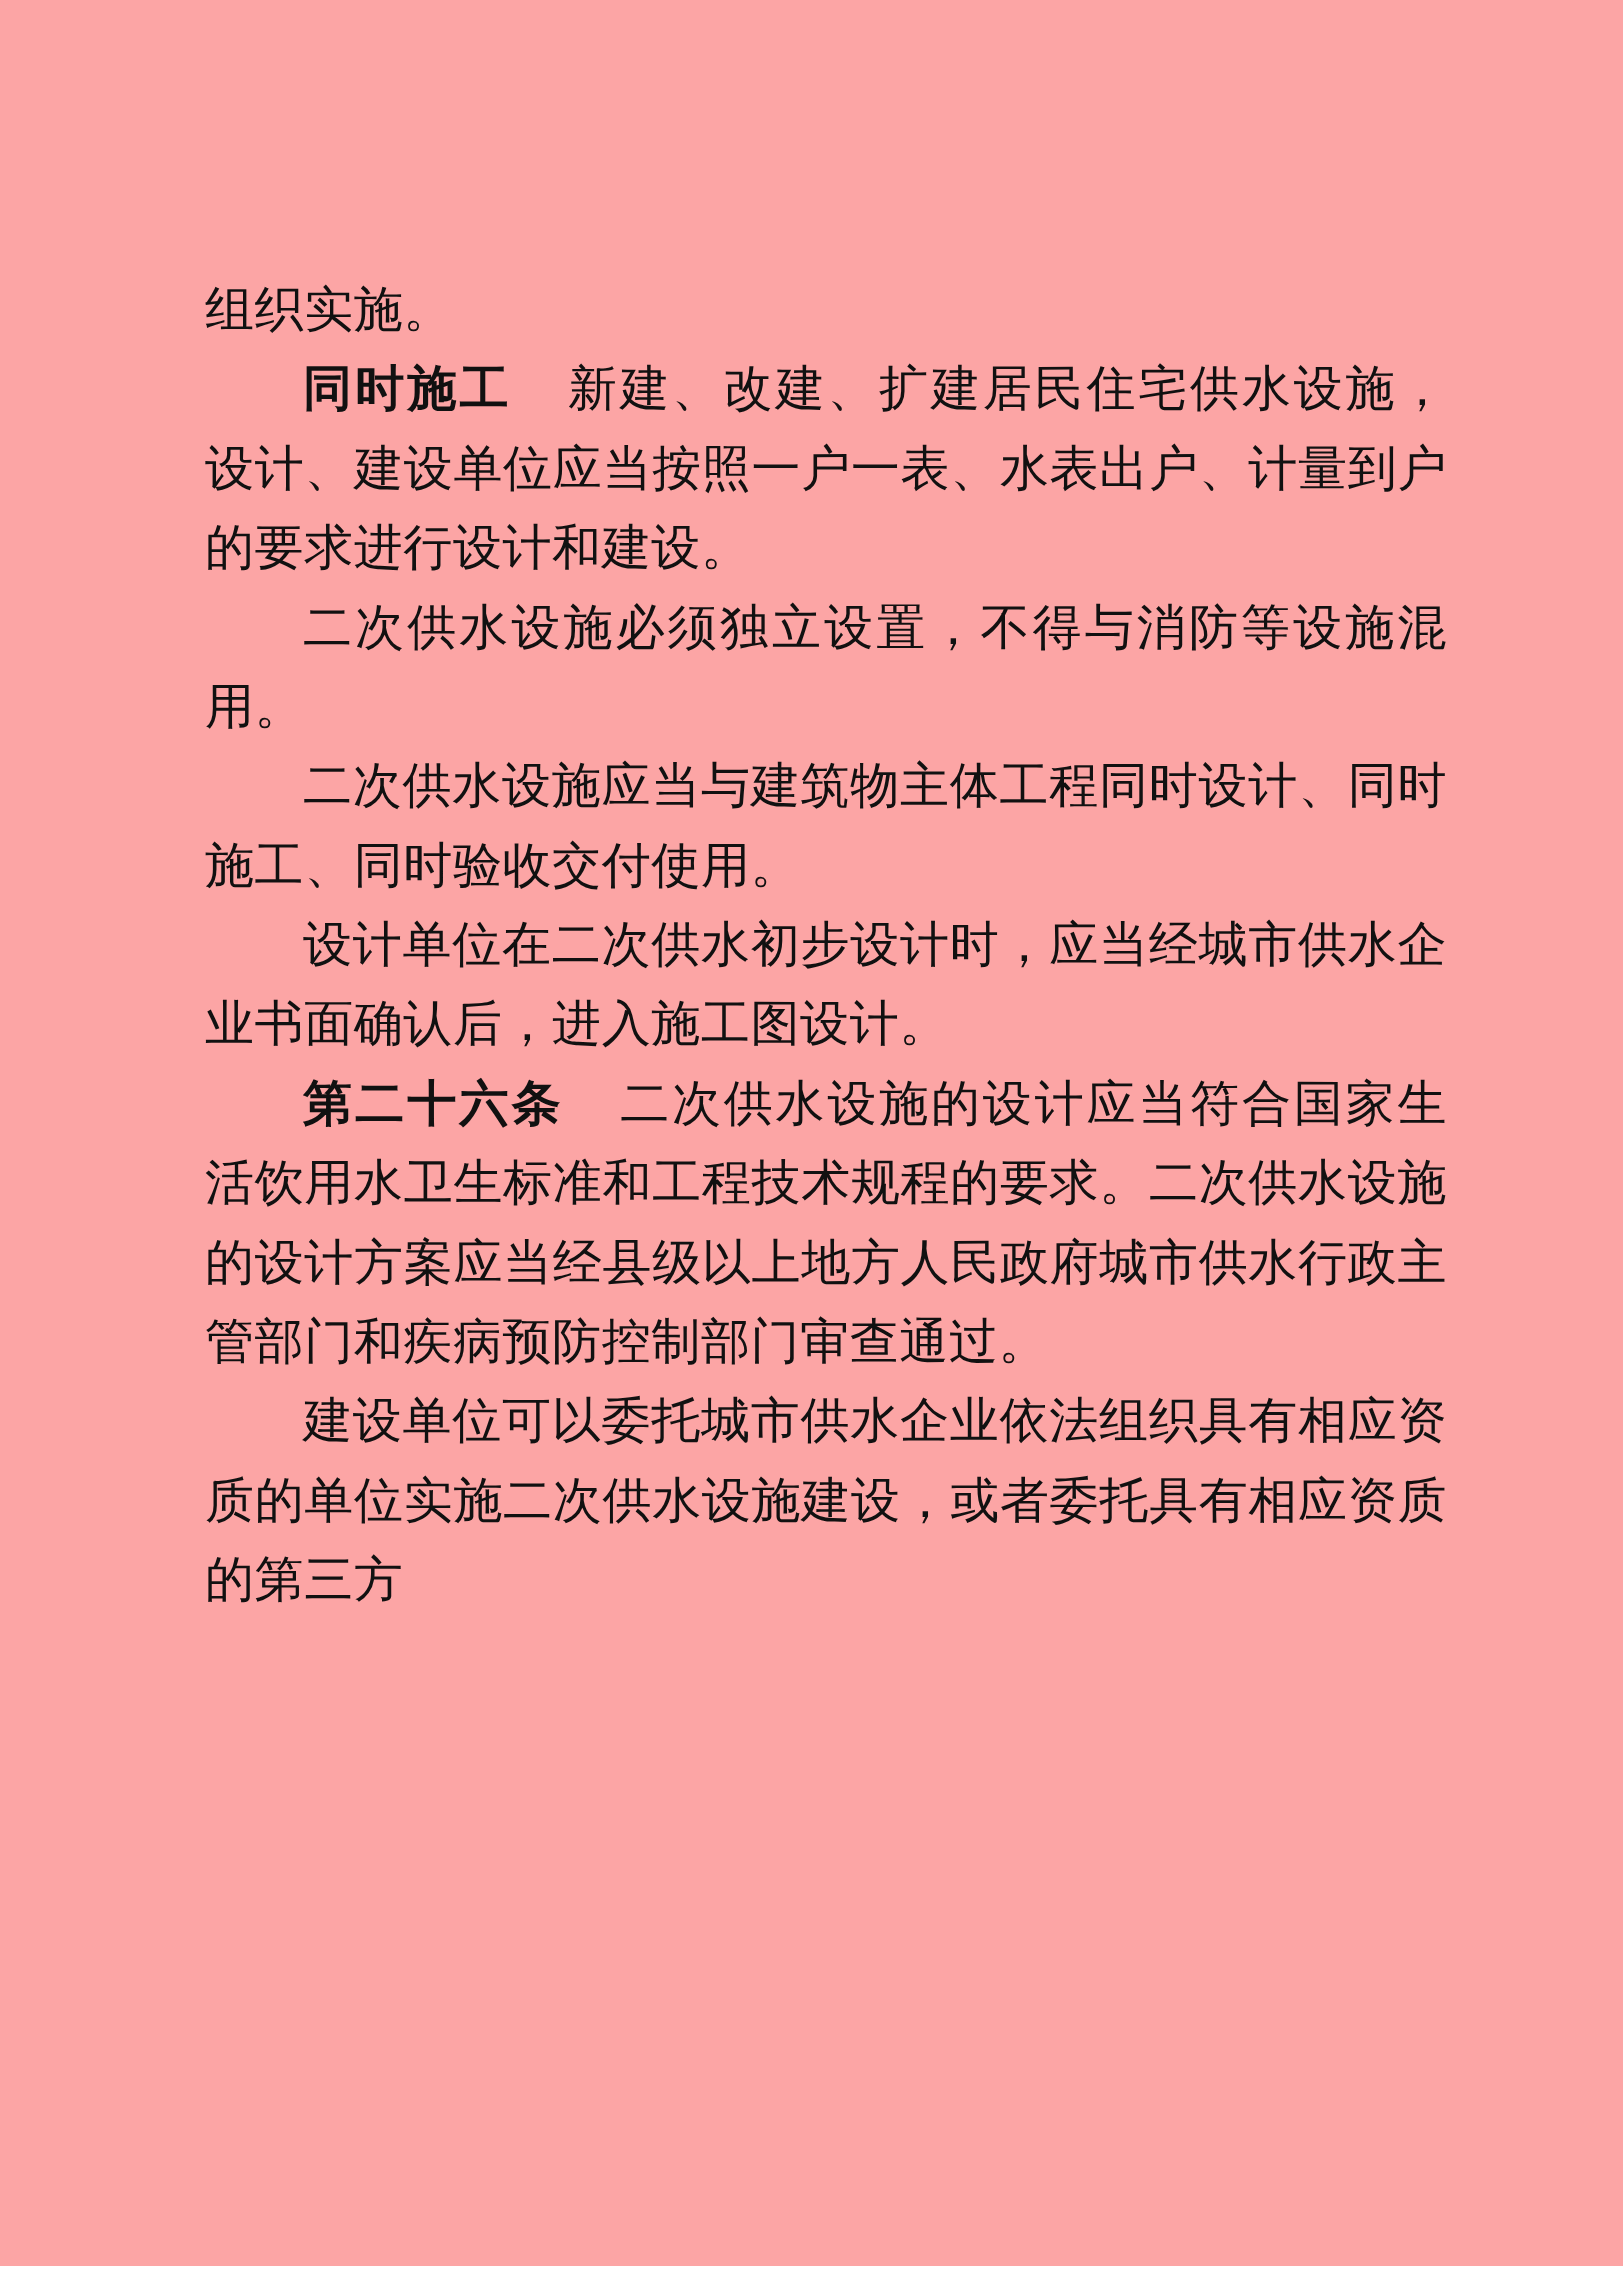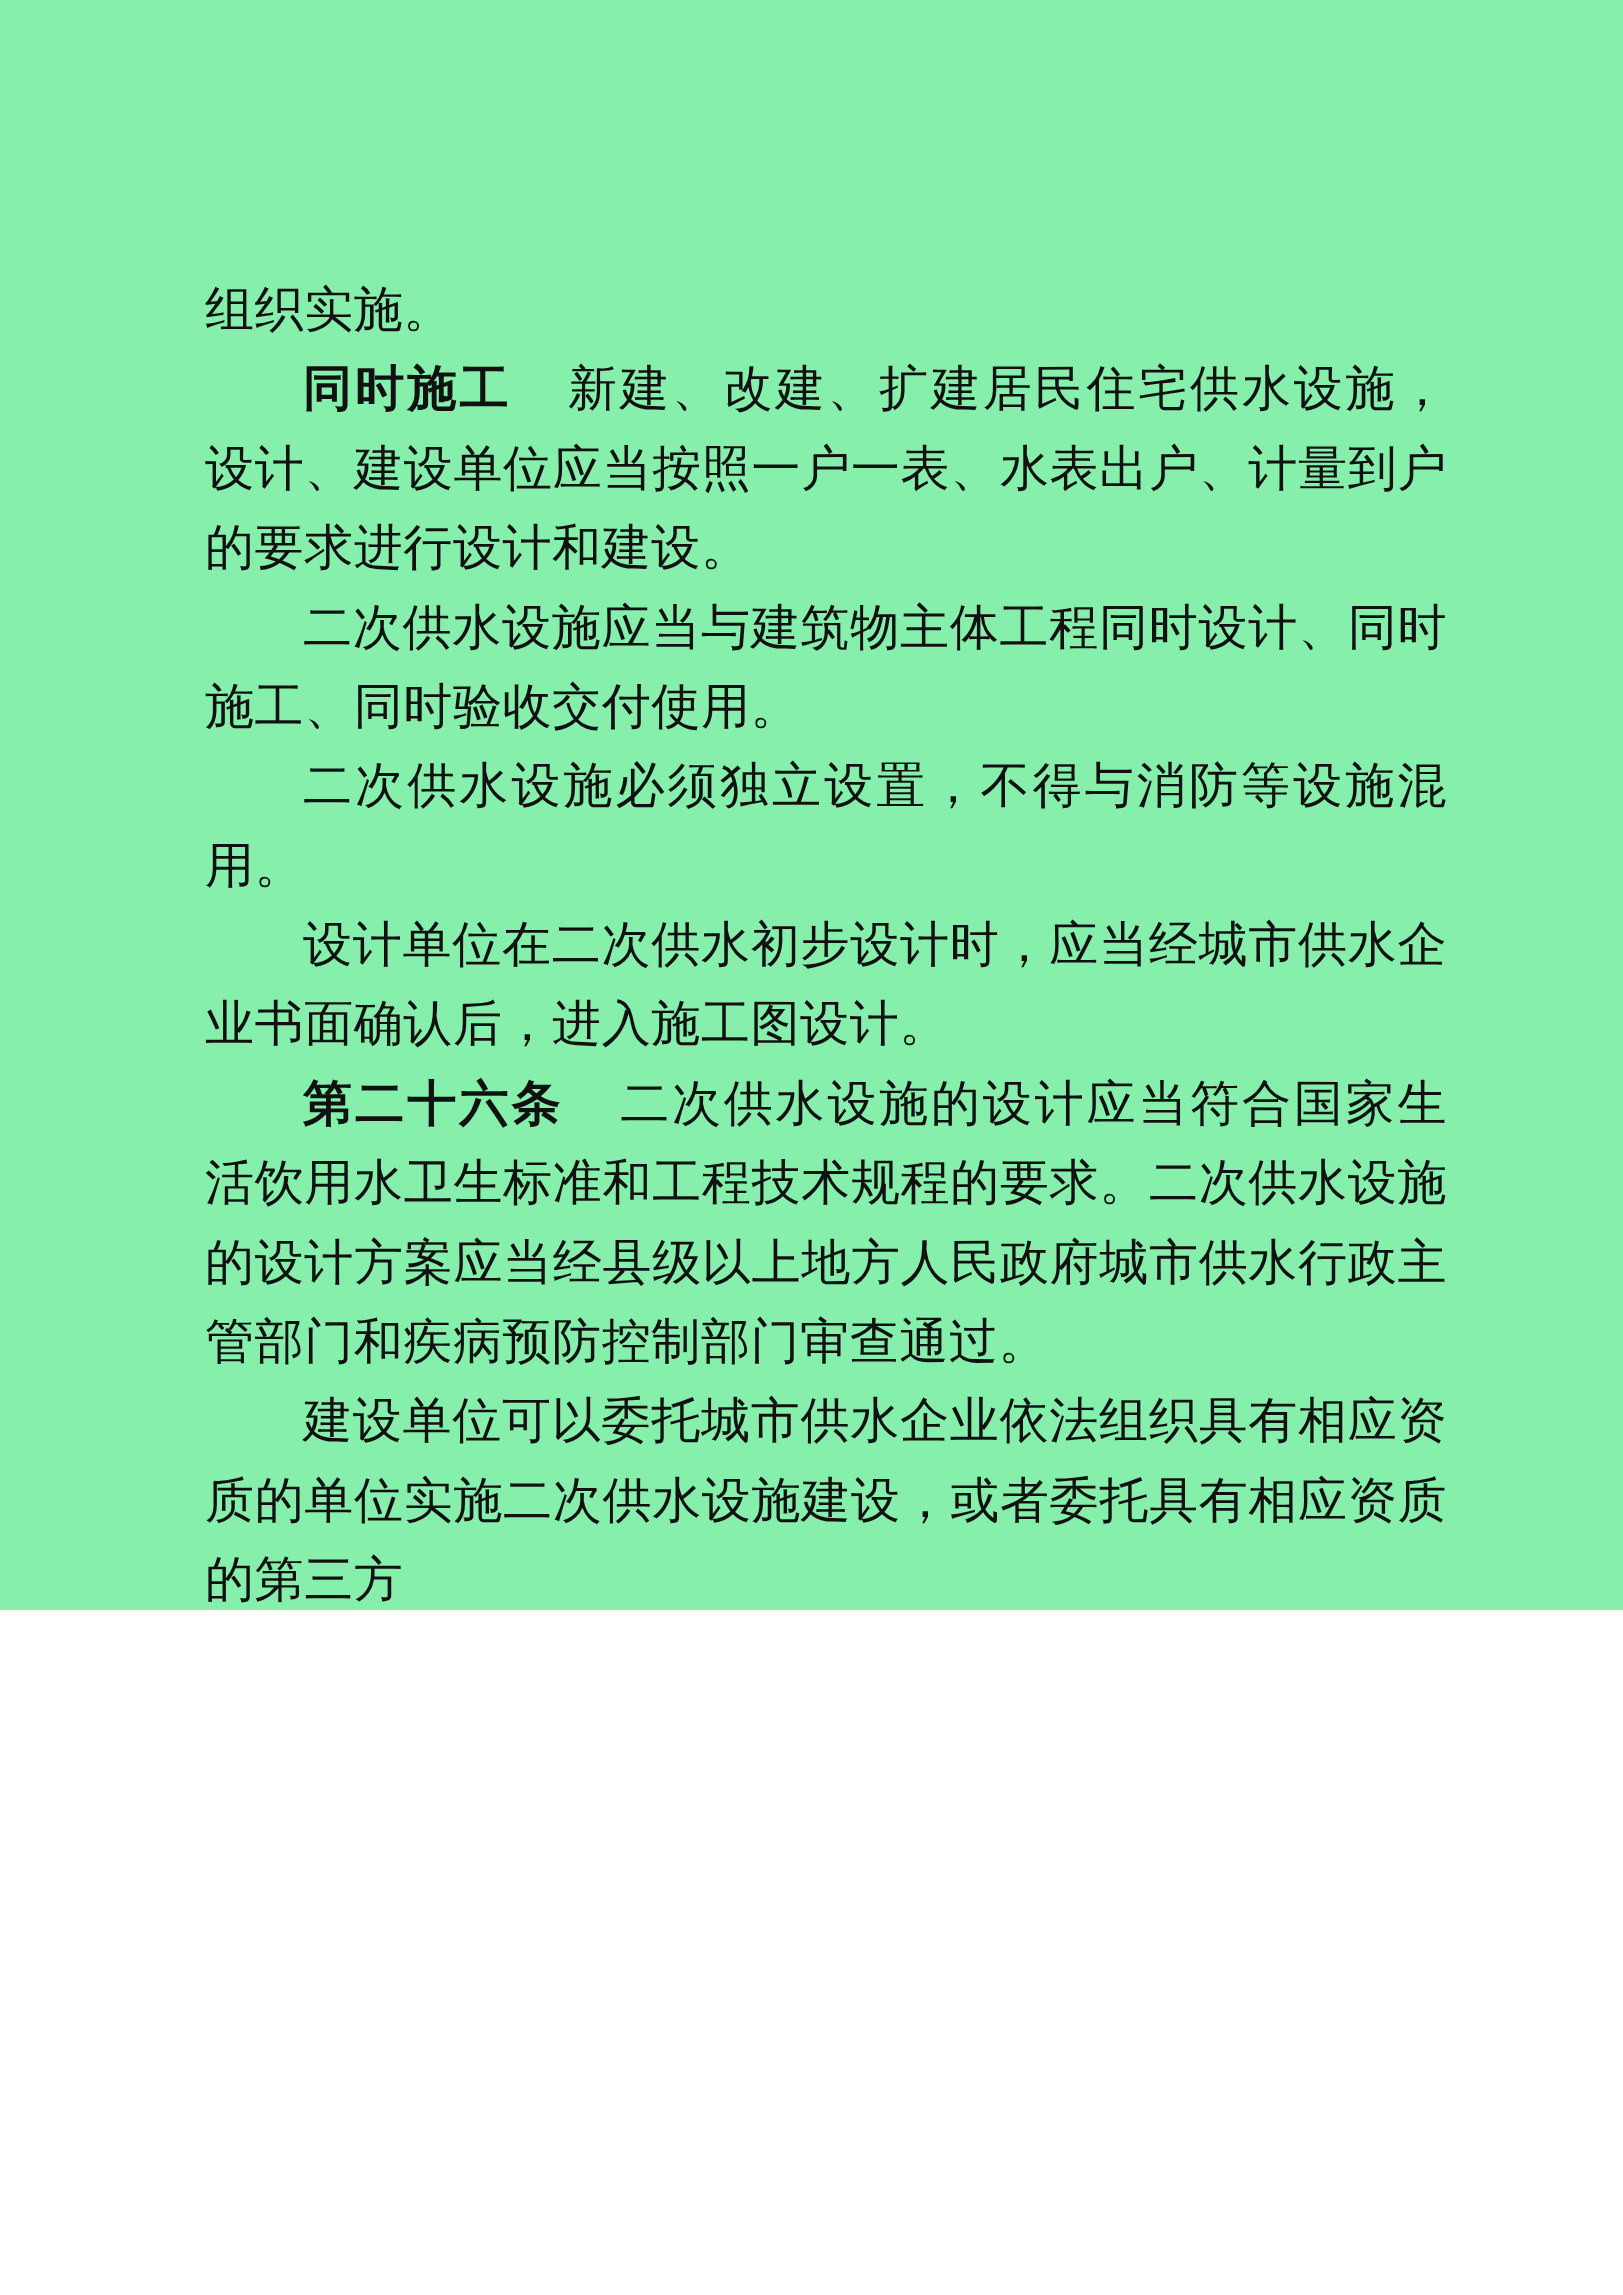--- a/index.html
+++ b/index.html
@@ -10,22 +10,22 @@
   body {
     width: 1623px;
     height: 2295px;
     font-family: "DejaVu Serif", "Liberation Serif", serif;
     color: #111111;
     overflow: hidden;
   }
   .page {
     position: relative;
     width: 1623px;
-    height: 1610px;
-    background: #86efac;
+    height: 2266px;
+    background: #fca5a5;
     box-sizing: border-box;
     padding: 270px 176px 98px 205px;
   }
   .doc-body {
     font-size: 49px;
     line-height: 1.62;
     letter-spacing: 0.012em;
     text-align: justify;
     text-justify: inter-ideograph;
   }
@@ -57,25 +57,25 @@
     </p>
 
 
 
     <p class="para indent">
       <span class="article-label">同时施工</span><span class="article-gap"></span><span>新建、改建、扩建居民住宅供水设施，设计、建设单位应当按照一户一表、水表出户、计量到户的要求进行设计和建设。</span>
     </p>
 
 
     <p class="para indent">
-      <span>二次供水设施应当与建筑物主体工程同时设计、同时施工、同时验收交付使用。</span>
+      <span>二次供水设施必须独立设置，不得与消防等设施混用。</span>
     </p>
 
     <p class="para indent">
-      <span>二次供水设施必须独立设置，不得与消防等设施混用。</span>
+      <span>二次供水设施应当与建筑物主体工程同时设计、同时施工、同时验收交付使用。</span>
     </p>
 
     <p class="para indent">
       <span>设计单位在二次供水初步设计时，应当经城市供水企业书面确认后，进入施工图设计。</span>
     </p>
 
     <p class="para indent">
       <span class="article-label">第二十六条</span><span class="article-gap"></span><span>二次供水设施的设计应当符合国家生活饮用水卫生标准和工程技术规程的要求。二次供水设施的设计方案应当经县级以上地方人民政府城市供水行政主管部门和疾病预防控制部门审查通过。</span>
     </p>
 

